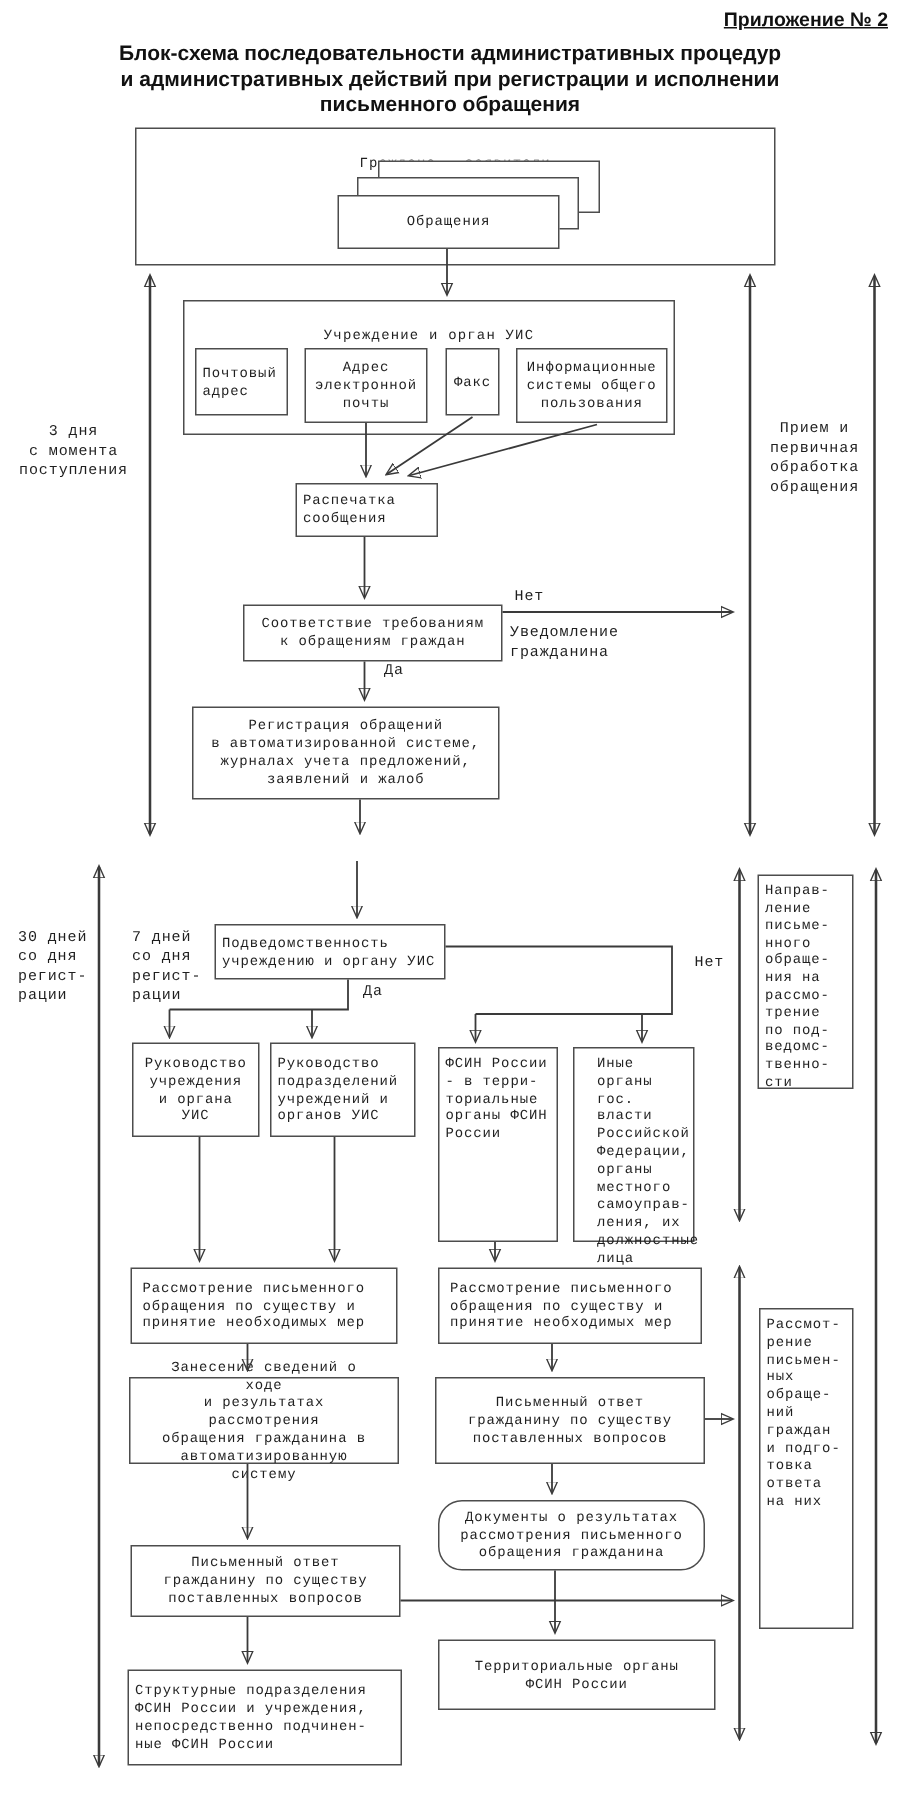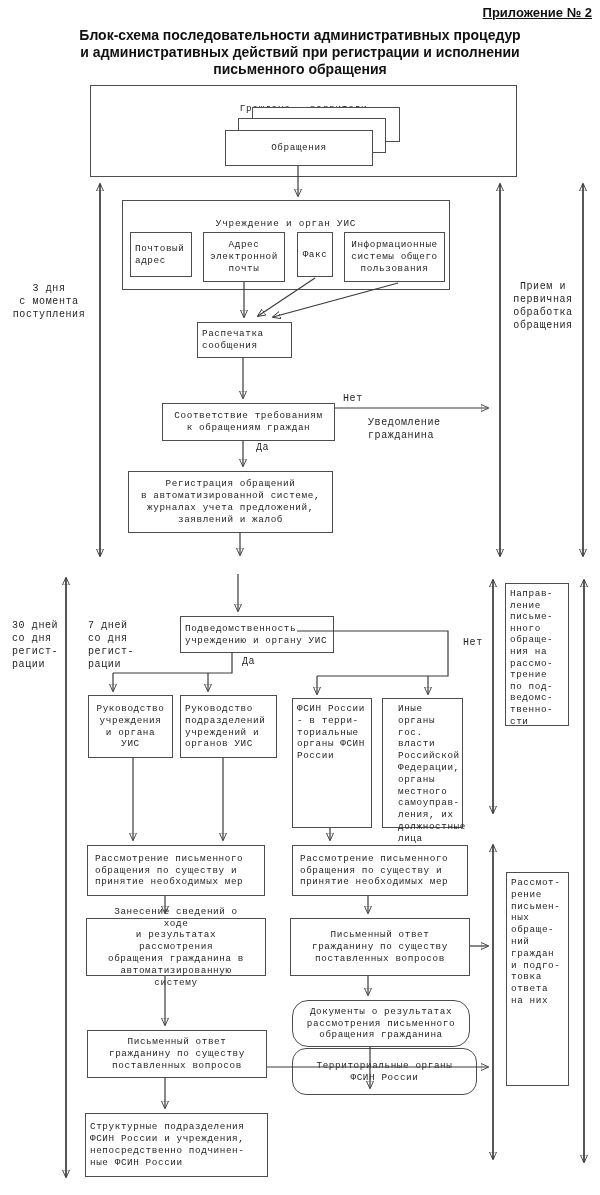--- a/index.html
+++ b/index.html
@@ -69,21 +69,21 @@
 
   <div class="box l" style="left:197px;top:322px;width:95px;height:36px;">Распечатка
 сообщения</div>
   <div class="box c" style="left:128px;top:471px;width:205px;height:62px;">Регистрация обращений
 в автоматизированной системе,
 журналах учета предложений,
 заявлений и жалоб</div>
   <div class="box c" style="left:162px;top:403px;width:173px;height:38px;">Соответствие требованиям
 к обращениям граждан</div>
 
-  <div class="box l" style="left:143px;top:616px;width:154px;height:37px;margin-left:37px;">Подведомственность
+  <div class="box l" style="left:143px;top:616px;width:154px;height:37px;">Подведомственность
 учреждению и органу УИС</div>
 
   <div class="box c" style="left:88px;top:695px;width:85px;height:63px;">Руководство
 учреждения
 и органа
 УИС</div>
   <div class="box l" style="left:180px;top:695px;width:97px;height:63px;">Руководство
 подразделений
 учреждений и
 органов УИС</div>
@@ -119,21 +119,21 @@
   <div class="box c" style="left:87px;top:1030px;width:180px;height:48px;">Письменный ответ
 гражданину по существу
 поставленных вопросов</div>
   <div class="box l" style="left:85px;top:1113px;width:183px;height:64px;">Структурные подразделения
 ФСИН России и учреждения,
 непосредственно подчинен-
 ные ФСИН России</div>
   <div class="box c" style="left:292px;top:1000px;width:178px;height:47px;border-radius:16px;">Документы о результатах
 рассмотрения письменного
 обращения гражданина</div>
-  <div class="box c" style="left:292px;top:1048px;width:185px;height:47px;border-radius:14px;">Территориальные органы
+  <div class="box c" style="left:292px;top:1093px;width:185px;height:47px;">Территориальные органы
 ФСИН России</div>
 
   <div class="box l top" style="left:505px;top:583px;width:64px;height:143px;line-height:1.25;">Направ-
 ление
 письме-
 нного
 обраще-
 ния на
 рассмо-
 трение
@@ -154,21 +154,21 @@
 на них</div>
 
   <div class="lbl c" style="left:2px;top:282px;width:94px;text-align:center;">3 дня
 с момента
 поступления</div>
   <div class="lbl c" style="left:504px;top:280px;width:78px;text-align:center;">Прием и
 первичная
 обработка
 обращения</div>
   <div class="lbl" style="left:343px;top:392px;">Нет</div>
-  <div class="lbl" style="left:340px;top:416px;margin-left:28px;">Уведомление
+  <div class="lbl" style="left:340px;top:416px;">Уведомление
 гражданина</div>
   <div class="lbl" style="left:256px;top:441px;">Да</div>
   <div class="lbl" style="left:12px;top:619px;">30 дней
 со дня
 регист-
 рации</div>
   <div class="lbl" style="left:88px;top:619px;">7 дней
 со дня
 регист-
 рации</div>

